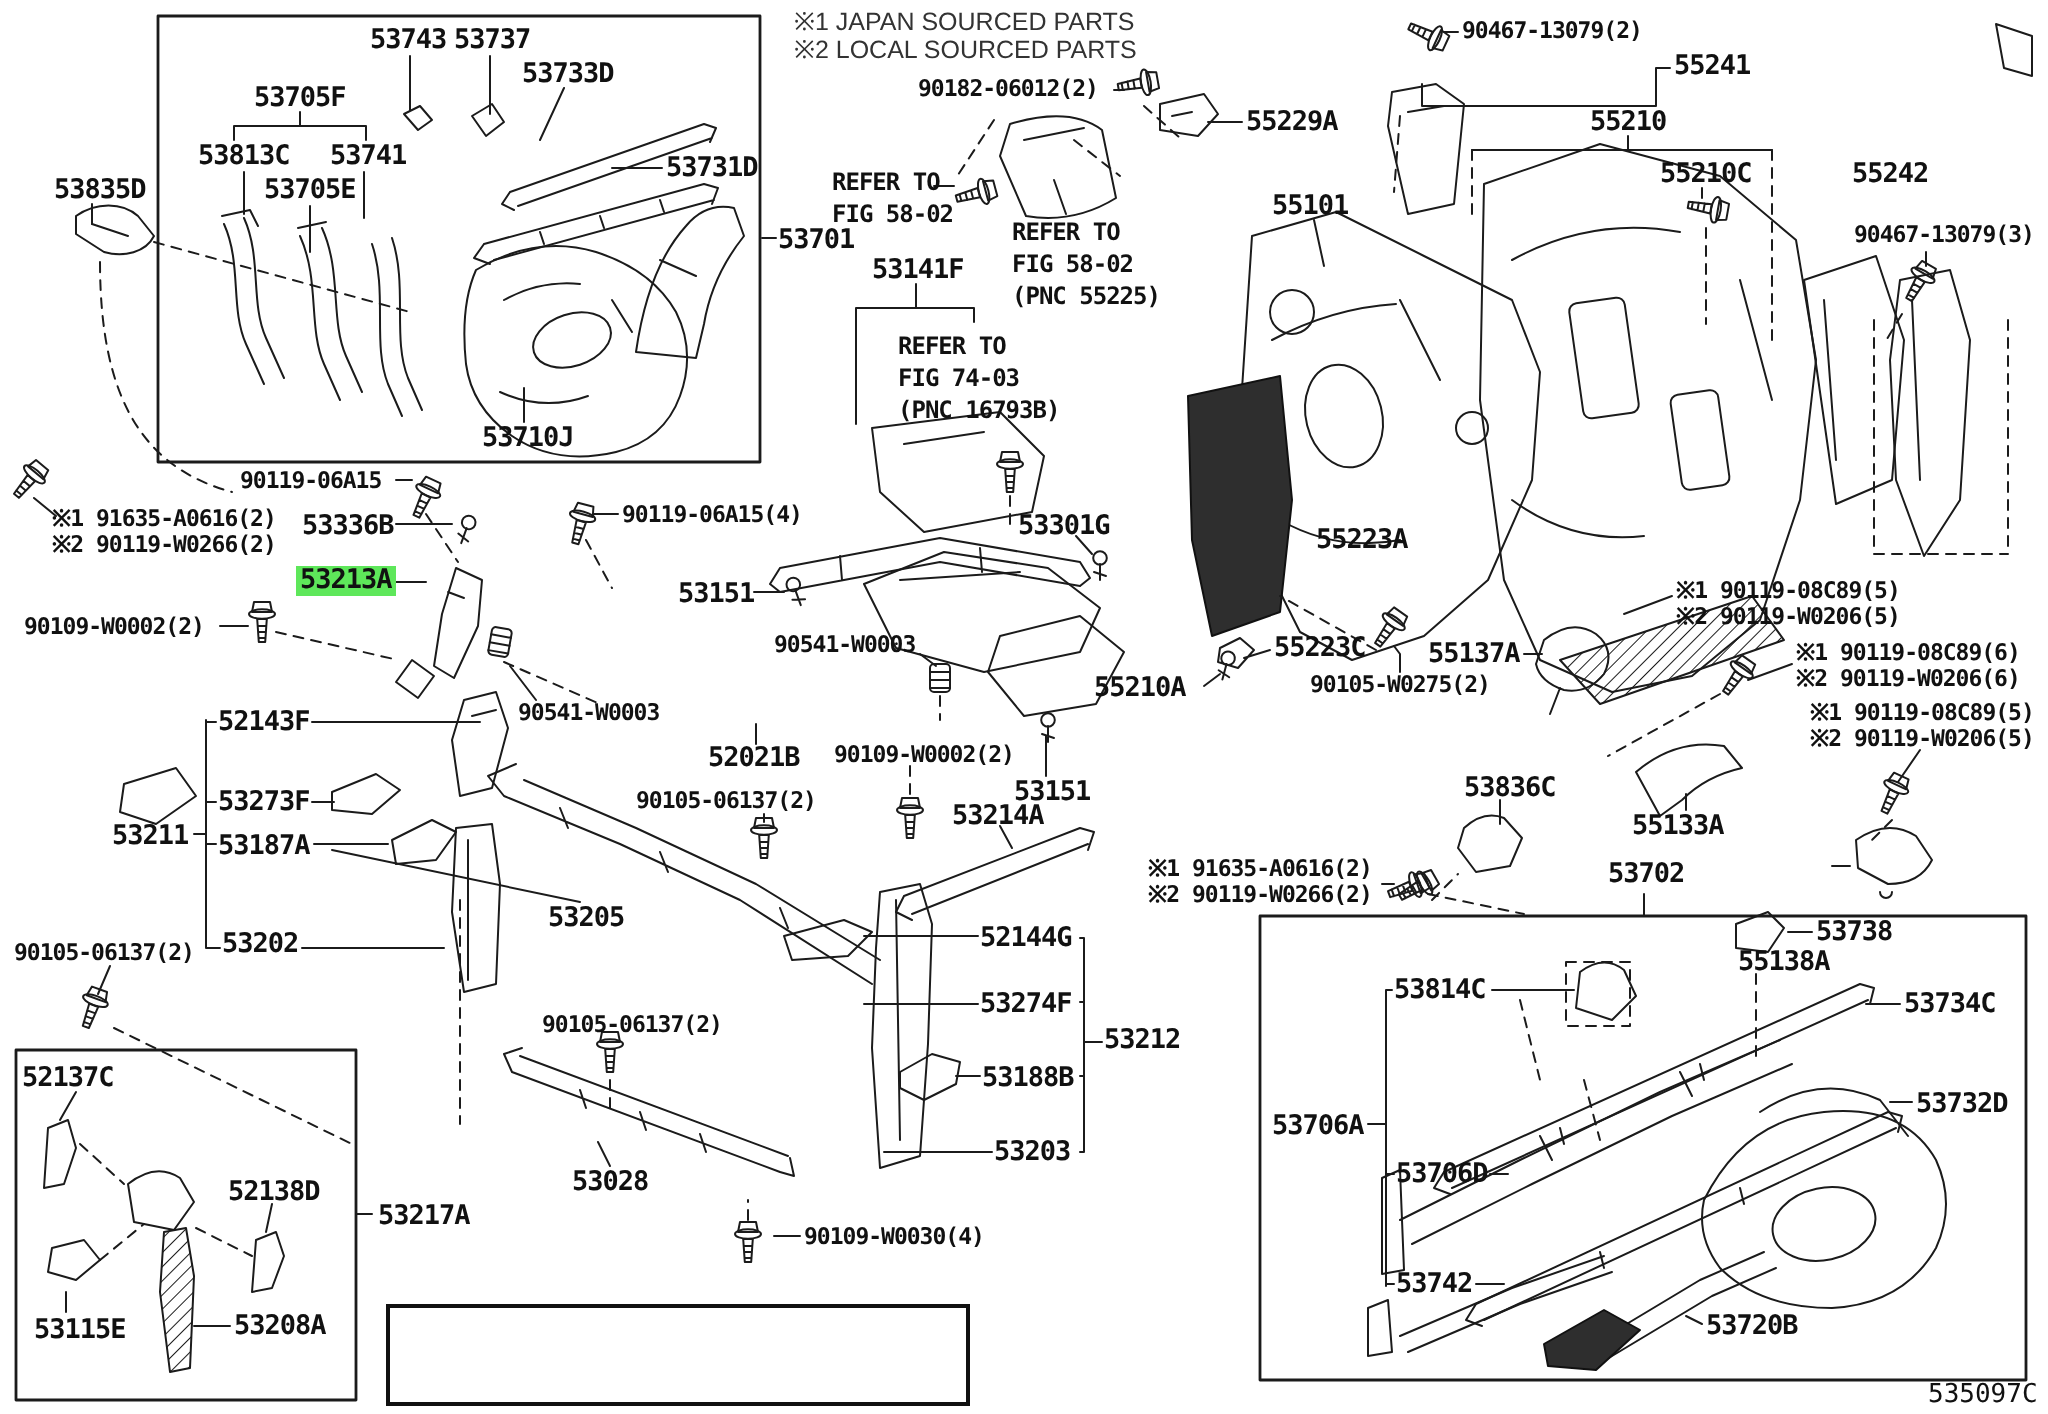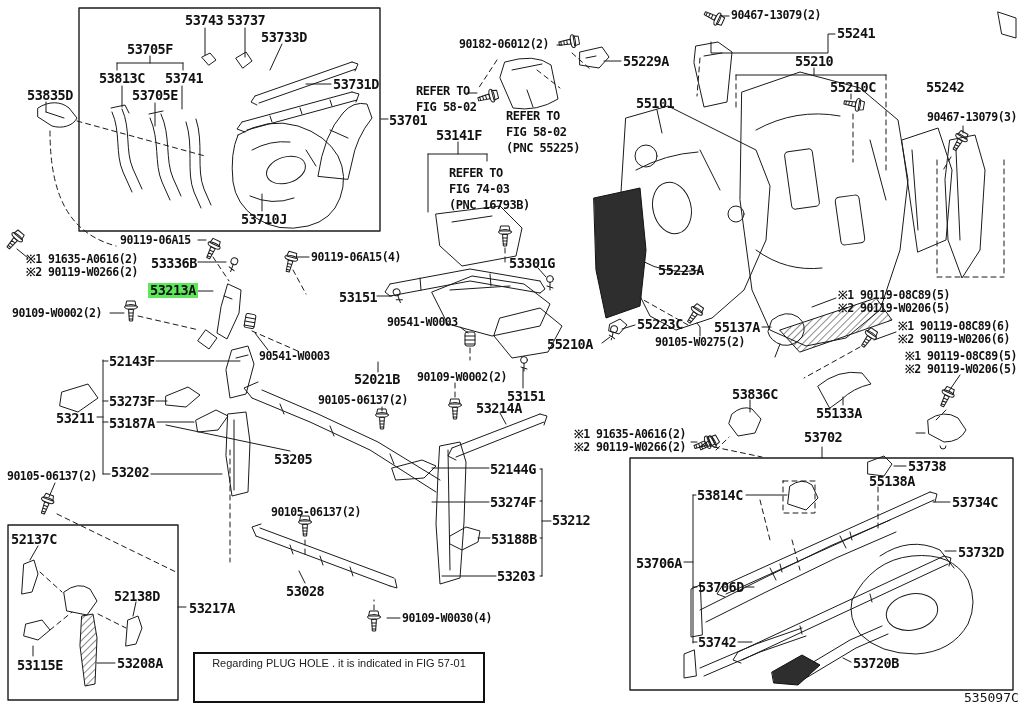--- a/index.html
+++ b/index.html
@@ -220,20 +220,22 @@
     <path d="M693,495 V643 M693,495 H696 M684,562 H693 M693,587 H697 M693,642 H697 M745,587 H754 M738,642 H752"></path>
     <path d="M700,668 L756,644 L802,628 M704,676 L760,652 L806,636 M694,650 l-10,4 v24 l12,-2 z"></path>
     <path d="M790,676 L850,640 L882,626 M796,684 L856,648 L888,634"></path>
     <path class="dark" d="M772,672 l30,-17 l18,10 l-22,20 l-24,-2 z"></path>
     <path d="M851,662 L843,658"></path>
     <path d="M852,600 q20,-40 60,-44 q40,-4 56,24 q10,22 0,44 q-16,28 -52,30 q-36,0 -56,-20 q-12,-16 -8,-34 z M880,556 q30,-20 60,-6 l14,18"></path>
     <ellipse cx="912" cy="612" rx="26" ry="18" transform="rotate(-12 912 612)"></ellipse>
     <path class="dsh" d="M792,540 L800,570 M760,500 L770,540"></path>
   </svg>
 
+  <div class="legend"><span>※1 JAPAN SOURCED PARTS</span>
+<span>※2 LOCAL SOURCED PARTS</span></div>
 
   <div id="labels">
       <div class="lbl pn" style="left: 185px; top: 13px;">53743</div>
       <div class="lbl pn" style="left: 227px; top: 13px;">53737</div>
       <div class="lbl pn" style="left: 261px; top: 30px; text-align: center;">53733D</div>
       <div class="lbl pn" style="left: 127px; top: 42px;">53705F</div>
       <div class="lbl pn" style="left: 99px; top: 71px;">53813C</div>
       <div class="lbl pn" style="left: 165px; top: 71px;">53741</div>
       <div class="lbl pn" style="left: 132px; top: 88px;">53705E</div>
       <div class="lbl pn" style="left: 27px; top: 88px;">53835D</div>
@@ -315,17 +317,16 @@
       <div class="lbl pn" style="left: 697px; top: 488px;">53814C</div>
       <div class="lbl pn" style="left: 952px; top: 495px;">53734C</div>
       <div class="lbl pn" style="left: 958px; top: 545px;">53732D</div>
       <div class="lbl pn" style="left: 636px; top: 556px;">53706A</div>
       <div class="lbl pn" style="left: 698px; top: 580px;">53706D</div>
       <div class="lbl pn" style="left: 698px; top: 635px;">53742</div>
       <div class="lbl pn" style="left: 853px; top: 656px;">53720B</div>
     </div>
 
   <div class="notebox">
-    <div class="en">Regarding PLUG HOLE . it is indicated in FIG 57-01</div>
   </div>
 
   <div class="figcode">535097C</div>
 </div>
 
 </body></html>

